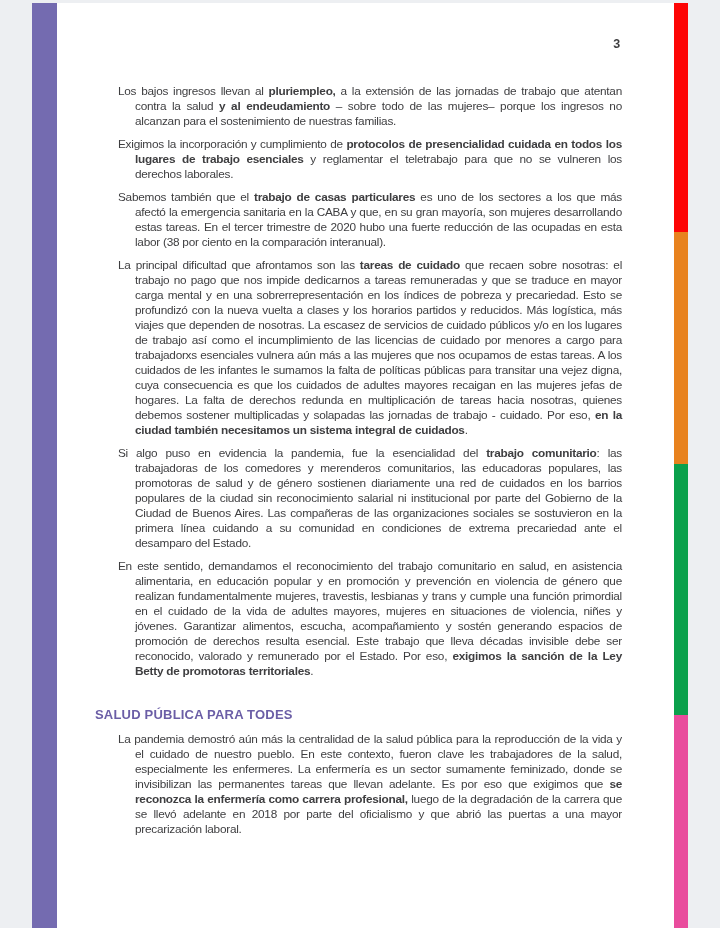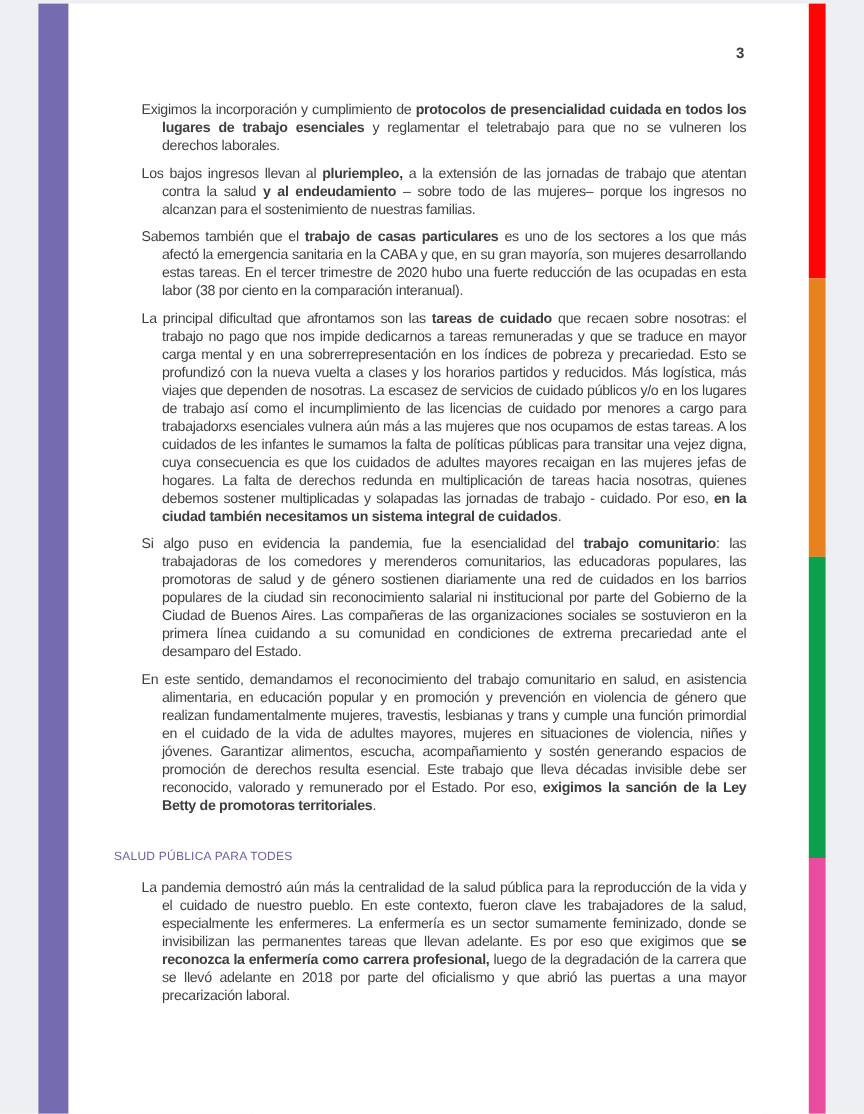--- a/index.html
+++ b/index.html
@@ -35,40 +35,40 @@
     font-size:12.5px;font-weight:bold;color:var(--body_text);
   }
   .para{
     margin:0 0 8px 23px;
     padding-left:17px;text-indent:-17px;
     text-align:justify;text-justify:inter-word;
   }
   .para strong{font-weight:bold;}
   .section-heading{
     margin:28px 0 10px 0;
-    font-size:10px;font-weight:normal;letter-spacing:0.2px;
+    font-size:13px;font-weight:bold;letter-spacing:0.2px;
     color:var(--heading);
   }
 </style>
 </head>
 <body>
 
 <div class="page">
   <div class="left-accent-bar"></div>
   <div class="right-color-bar">
       <div class="bar-seg" style="background: rgb(253, 5, 5); height: 24.8%;"></div>
       <div class="bar-seg" style="background: rgb(232, 130, 30); height: 25%;"></div>
       <div class="bar-seg" style="background: rgb(11, 160, 76); height: 27.2%;"></div>
       <div class="bar-seg" style="background: rgb(233, 76, 157); height: 23%;"></div>
     </div>
   <div class="content">
     <div class="page-number">3</div>
     <div>
+        <p class="para"><span>Los bajos ingresos llevan al </span><strong>pluriempleo,</strong><span> a la extensión de las jornadas de trabajo que atentan contra la salud </span><strong>y al endeudamiento</strong><span> – sobre todo de las mujeres– porque los ingresos no alcanzan para el sostenimiento de nuestras familias.</span></p>
         <p class="para"><span>Exigimos la incorporación y cumplimiento de </span><strong>protocolos de presencialidad cuidada en todos los lugares de trabajo esenciales</strong><span> y reglamentar el teletrabajo para que no se vulneren los derechos laborales.</span></p>
-        <p class="para"><span>Los bajos ingresos llevan al </span><strong>pluriempleo,</strong><span> a la extensión de las jornadas de trabajo que atentan contra la salud </span><strong>y al endeudamiento</strong><span> – sobre todo de las mujeres– porque los ingresos no alcanzan para el sostenimiento de nuestras familias.</span></p>
         <p class="para"><span>Sabemos también que el </span><strong>trabajo de casas particulares</strong><span> es uno de los sectores a los que más afectó la emergencia sanitaria en la CABA y que, en su gran mayoría, son mujeres desarrollando estas tareas. En el tercer trimestre de 2020 hubo una fuerte reducción de las ocupadas en esta labor (38 por ciento en la comparación interanual).</span></p>
         <p class="para"><span>La principal dificultad que afrontamos son las </span><strong>tareas de cuidado</strong><span> que recaen sobre nosotras: el trabajo no pago que nos impide dedicarnos a tareas remuneradas y que se traduce en mayor carga mental y en una sobrerrepresentación en los índices de pobreza y precariedad. Esto se profundizó con la nueva vuelta a clases y los horarios partidos y reducidos. Más logística, más viajes que dependen de nosotras. La escasez de servicios de cuidado públicos y/o en los lugares de trabajo así como el incumplimiento de las licencias de cuidado por menores a cargo para trabajadorxs esenciales vulnera aún más a las mujeres que nos ocupamos de estas tareas. A los cuidados de les infantes le sumamos la falta de políticas públicas para transitar una vejez digna, cuya consecuencia es que los cuidados de adultes mayores recaigan en las mujeres jefas de hogares. La falta de derechos redunda en multiplicación de tareas hacia nosotras, quienes debemos sostener multiplicadas y solapadas las jornadas de trabajo - cuidado. Por eso, </span><strong>en la ciudad también necesitamos un sistema integral de cuidados</strong><span>.</span></p>
         <p class="para"><span>Si algo puso en evidencia la pandemia, fue la esencialidad del </span><strong>trabajo comunitario</strong><span>: las trabajadoras de los comedores y merenderos comunitarios, las educadoras populares, las promotoras de salud y de género sostienen diariamente una red de cuidados en los barrios populares de la ciudad sin reconocimiento salarial ni institucional por parte del Gobierno de la Ciudad de Buenos Aires. Las compañeras de las organizaciones sociales se sostuvieron en la primera línea cuidando a su comunidad en condiciones de extrema precariedad ante el desamparo del Estado.</span></p>
         <p class="para"><span>En este sentido, demandamos el reconocimiento del trabajo comunitario en salud, en asistencia alimentaria, en educación popular y en promoción y prevención en violencia de género que realizan fundamentalmente mujeres, travestis, lesbianas y trans y cumple una función primordial en el cuidado de la vida de adultes mayores, mujeres en situaciones de violencia, niñes y jóvenes. Garantizar alimentos, escucha, acompañamiento y sostén generando espacios de promoción de derechos resulta esencial. Este trabajo que lleva décadas invisible debe ser reconocido, valorado y remunerado por el Estado. Por eso, </span><strong>exigimos la sanción de la Ley Betty de promotoras territoriales</strong><span>.</span></p>
         <h2 class="section-heading">SALUD PÚBLICA PARA TODES</h2>
         <p class="para"><span>La pandemia demostró aún más la centralidad de la salud pública para la reproducción de la vida y el cuidado de nuestro pueblo. En este contexto, fueron clave les trabajadores de la salud, especialmente les enfermeres. La enfermería es un sector sumamente feminizado, donde se invisibilizan las permanentes tareas que llevan adelante. Es por eso que exigimos que </span><strong>se reconozca la enfermería como carrera profesional,</strong><span> luego de la degradación de la carrera que se llevó adelante en 2018 por parte del oficialismo y que abrió las puertas a una mayor precarización laboral.</span></p>
       </div>
   </div>
 </div>
 

